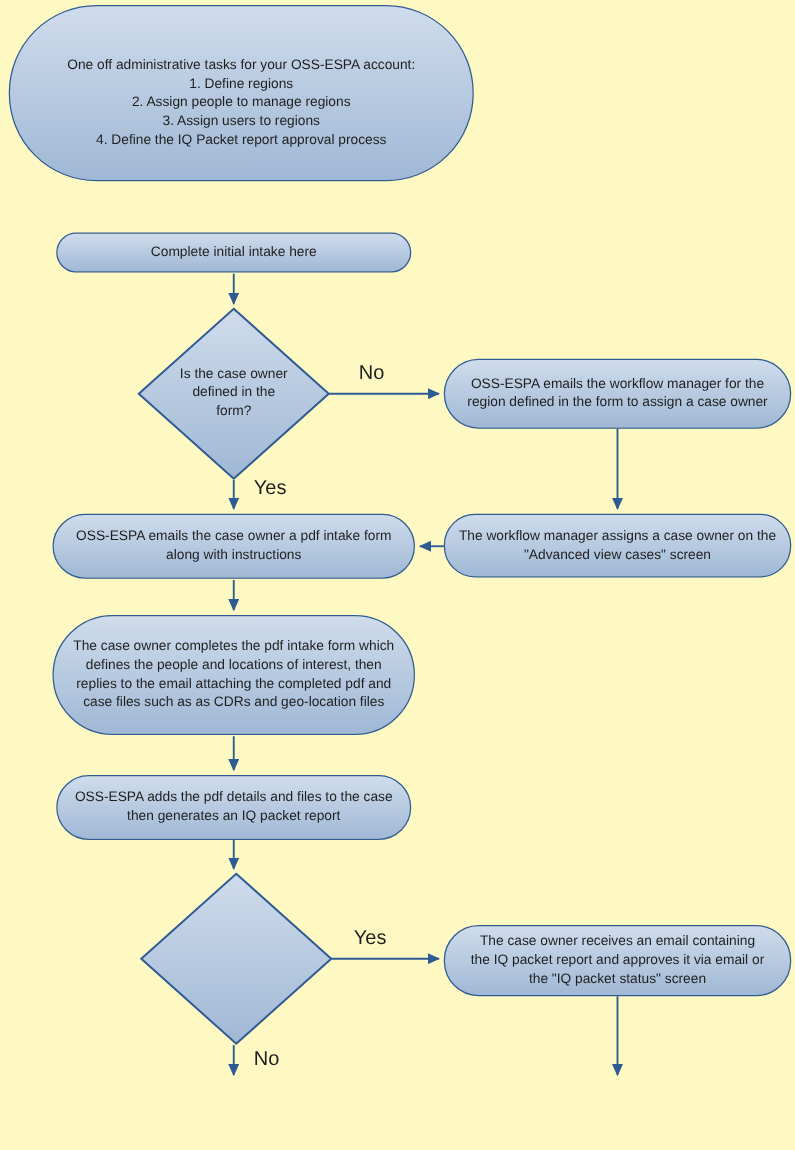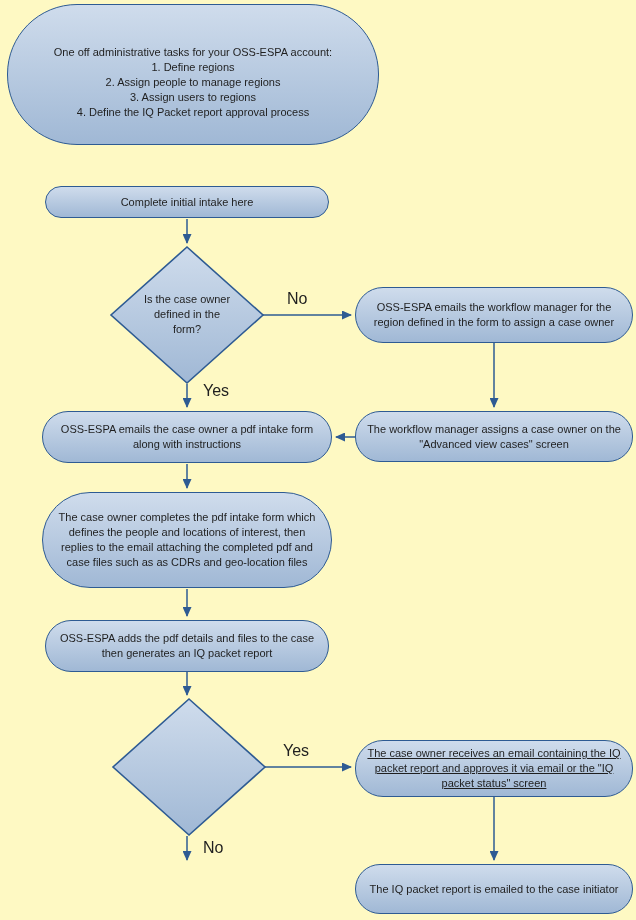--- a/index.html
+++ b/index.html
@@ -108,26 +108,23 @@
 
   <div class="node" style="left:42px;top:492px;width:290px;height:96px;border-radius:48px;">
     <div class="label" style="padding:0 14px;">The case owner completes the pdf intake form which defines the people and locations of interest, then replies to the email attaching the completed pdf and case files such as as CDRs and geo-location files</div>
   </div>
 
   <div class="node" style="left:45px;top:620px;width:284px;height:52px;border-radius:26px;">
     <div class="label">OSS-ESPA adds the pdf details and files to the case then generates an IQ packet report</div>
   </div>
 
   <div class="node" style="left:355px;top:740px;width:278px;height:57px;border-radius:28px;">
-    <div class="label" style="padding:0 4px;text-decoration:underline;">The case owner receives an email containing the IQ packet report and approves it via email or the "IQ packet status" screen</div>
+    <div class="label" style="padding:0 20px;">The case owner receives an email containing the IQ packet report and approves it via email or the "IQ packet status" screen</div>
   </div>
 
-  <div class="node" style="left:355px;top:864px;width:278px;height:50px;border-radius:25px;">
-    <div class="label">The IQ packet report is emailed to the case initiator</div>
-  </div>
 
 
   <div class="diamond-label" style="left:127px;top:292px;width:120px;">Is the case owner
 defined in the
 form?</div>
 
 
   <div class="edge-label" style="left:287px;top:292px;">No</div>
   <div class="edge-label" style="left:203px;top:384px;">Yes</div>
   <div class="edge-label" style="left:283px;top:744px;">Yes</div>

